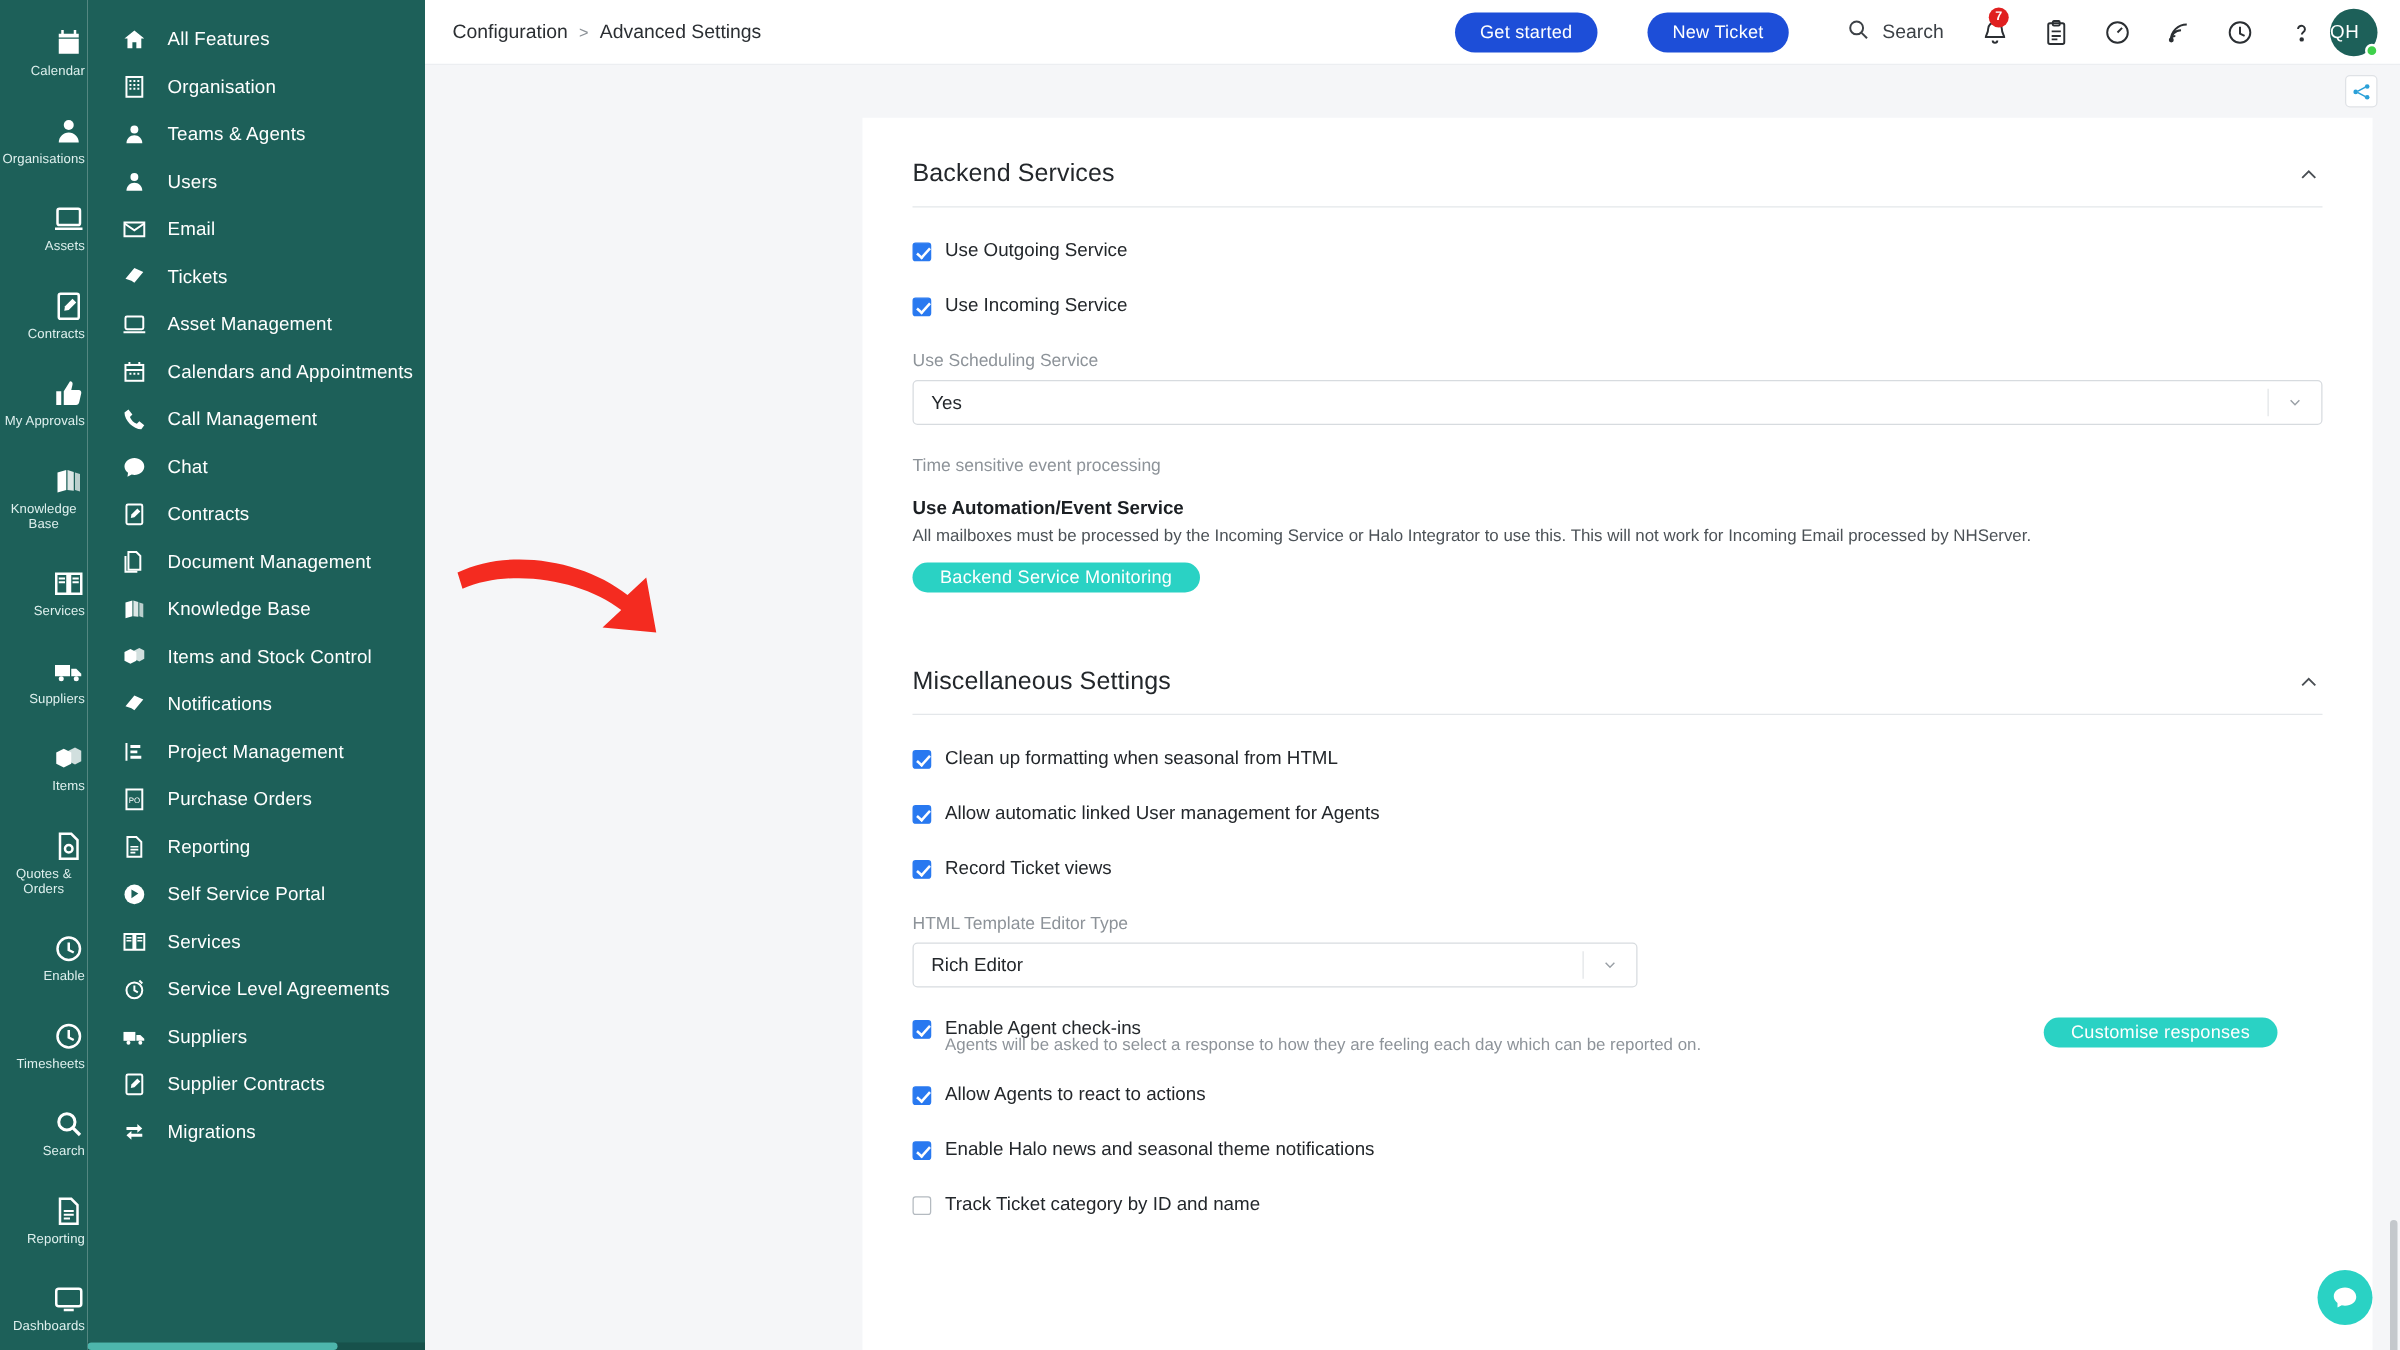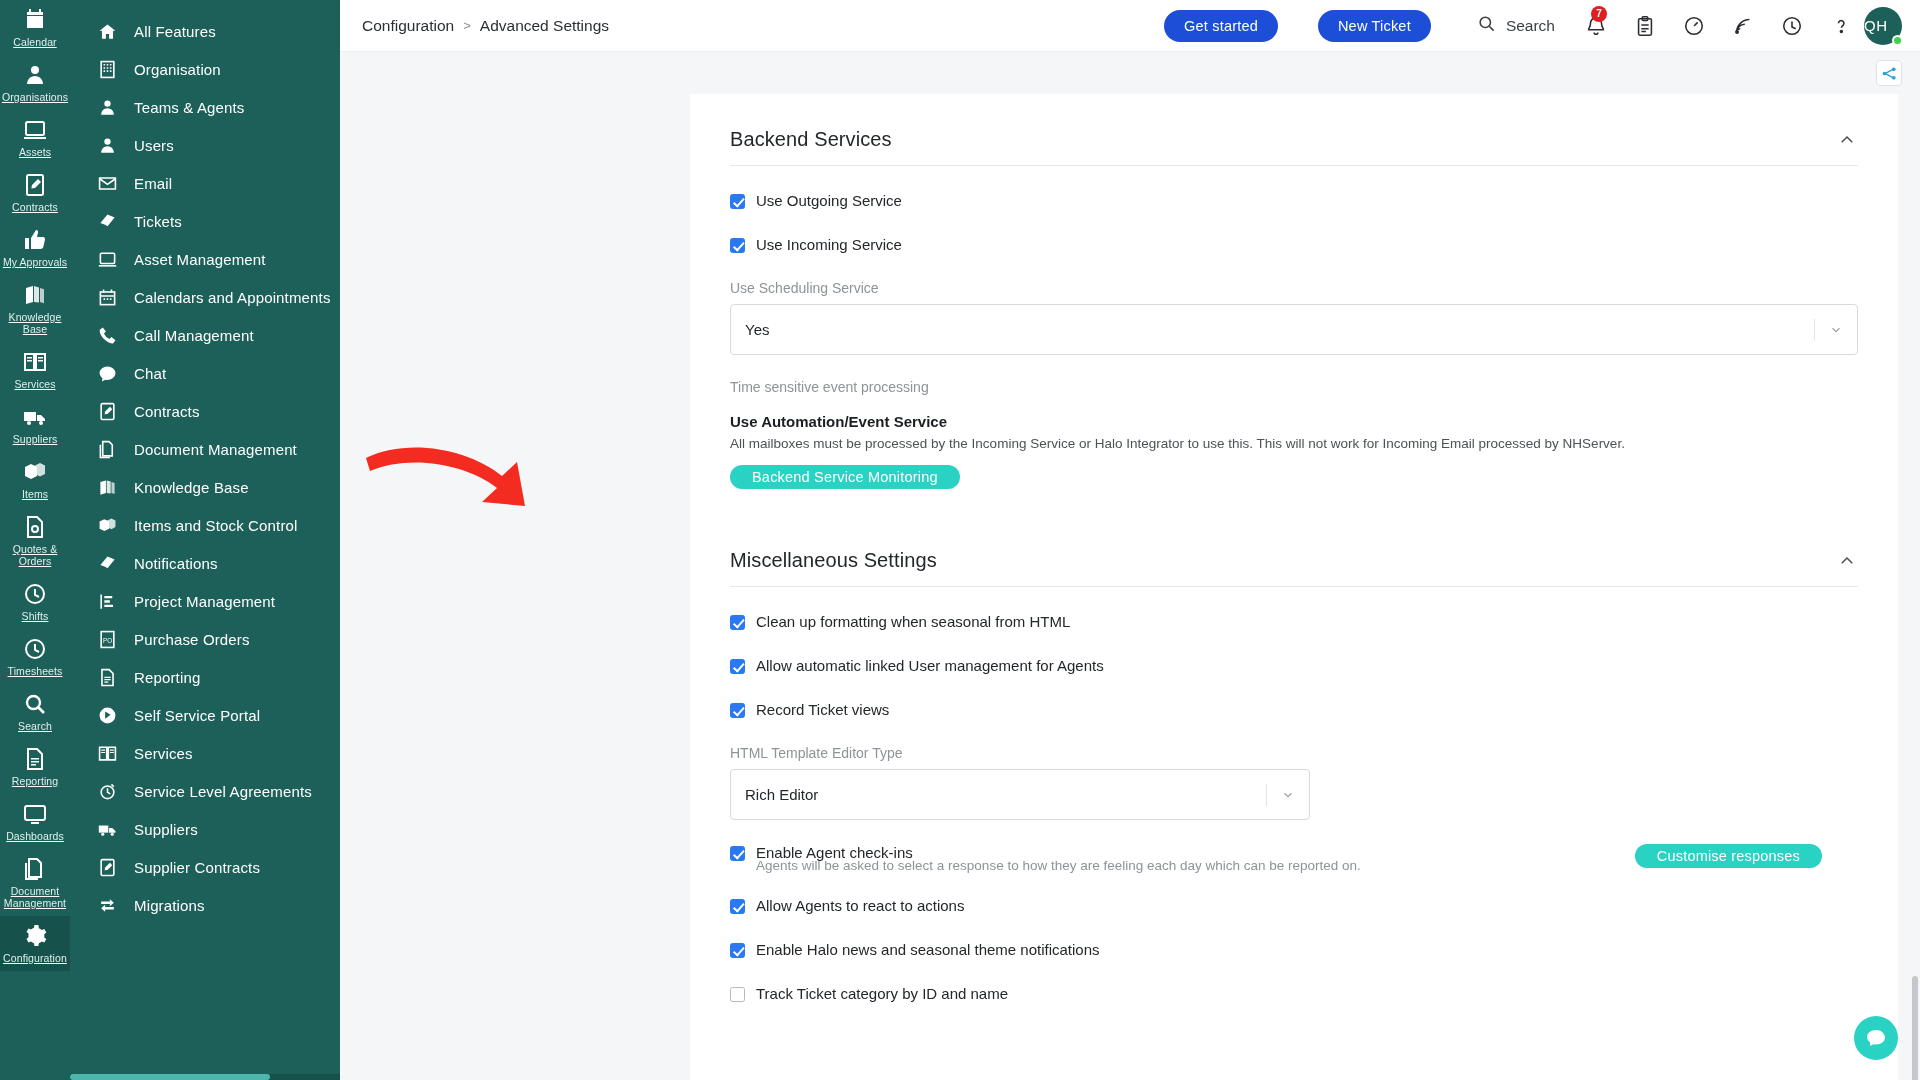--- a/index.html
+++ b/index.html
@@ -10,22 +10,22 @@
   }
   .app { position: relative; width: 1920px; height: 1080px; display: flex; }
 
   
   .rail {
     width: 70px; height: 1080px; background: #1d6059;
     display: flex; flex-direction: column; align-items: center;
     overflow: hidden; flex: 0 0 70px; position: relative;
   }
   .rail-item {
-    width: 70px; padding: 7px 2px 7px; display: flex; flex-direction: column;
-    align-items: center; gap: 3px; color: #ffffff; cursor: pointer; text-decoration: underline;
+    width: 70px; padding: 22px 2px 7px; display: flex; flex-direction: column;
+    align-items: flex-end; gap: 3px; color: #ffffff; cursor: pointer;
   }
   .rail-item.active { background: #17514b; }
   .rail-ico { width: 26px; height: 26px; display: flex; align-items: center; justify-content: center; }
   .rail-ico svg { width: 24px; height: 24px; fill: #ffffff; }
   .rail-lbl { font-size: 10.5px; line-height: 12px; text-align: center; color: #dff0ee; letter-spacing: .1px; }
 
   
   .nav {
     width: 270px; flex: 0 0 270px; height: 1080px; background: #1d6059;
     overflow: hidden; position: relative; padding-top: 12px;
@@ -112,21 +112,21 @@
   }
   .cb.off { background: #fff; border: 1.5px solid #b4bac0; }
   .cb.off::after { display: none; }
   .cb.dis { background: #c9cdd2; border-color: #c9cdd2; cursor: default; }
   .cb-lbl { font-size: 15px; color: #23272b; line-height: 18px; }
   .cb-lbl.dis { color: #9aa0a6; }
 
   .fld { margin-bottom: 24px; }
   .fld-lbl { font-size: 14px; color: #8d9399; margin-bottom: 8px; }
   .select {
-    height: 51px; border: 1px solid #d7dbdf; border-radius: 4px; background: #fff;
+    height: 36px; border: 1px solid #d7dbdf; border-radius: 4px; background: #fff;
     display: flex; align-items: center; padding: 0 0 0 14px; cursor: pointer;
   }
   .select .val { flex: 1 1 auto; font-size: 15px; color: #23272b; }
   .select .div { width: 1px; height: 22px; background: #e2e5e8; }
   .select .arw { width: 42px; display: flex; align-items: center; justify-content: center; }
   .select .arw svg { width: 14px; height: 14px; stroke: #9aa0a6; fill: none; stroke-width: 2; }
 
   .hint { font-size: 14px; color: #8d9399; margin-bottom: 18px; }
   .strong-lbl { font-size: 15px; color: #1b1f23; font-weight: bold; margin-bottom: 6px; }
   .desc { font-size: 13.5px; color: #4c5257; margin-bottom: 14px; }
@@ -251,21 +251,21 @@
         </span>
       <span class="rail-lbl">Quotes &amp; Orders</span>
     </div>
     <div class="rail-item">
       <span class="rail-ico">
           <svg viewBox="0 0 24 24">
             <circle cx="12" cy="12" r="9" fill="none" stroke="#fff" stroke-width="2"></circle>
             <path d="M12 7v6l4 2" fill="none" stroke="#fff" stroke-width="2"></path>
           </svg>
         </span>
-      <span class="rail-lbl">Shifts</span>
+      <span class="rail-lbl">Enable</span>
     </div>
     <div class="rail-item">
       <span class="rail-ico">
           <svg viewBox="0 0 24 24">
             <circle cx="12" cy="12" r="9" fill="none" stroke="#fff" stroke-width="2"></circle>
             <path d="M12 7v6l4 2" fill="none" stroke="#fff" stroke-width="2"></path>
           </svg>
         </span>
       <span class="rail-lbl">Timesheets</span>
     </div>

